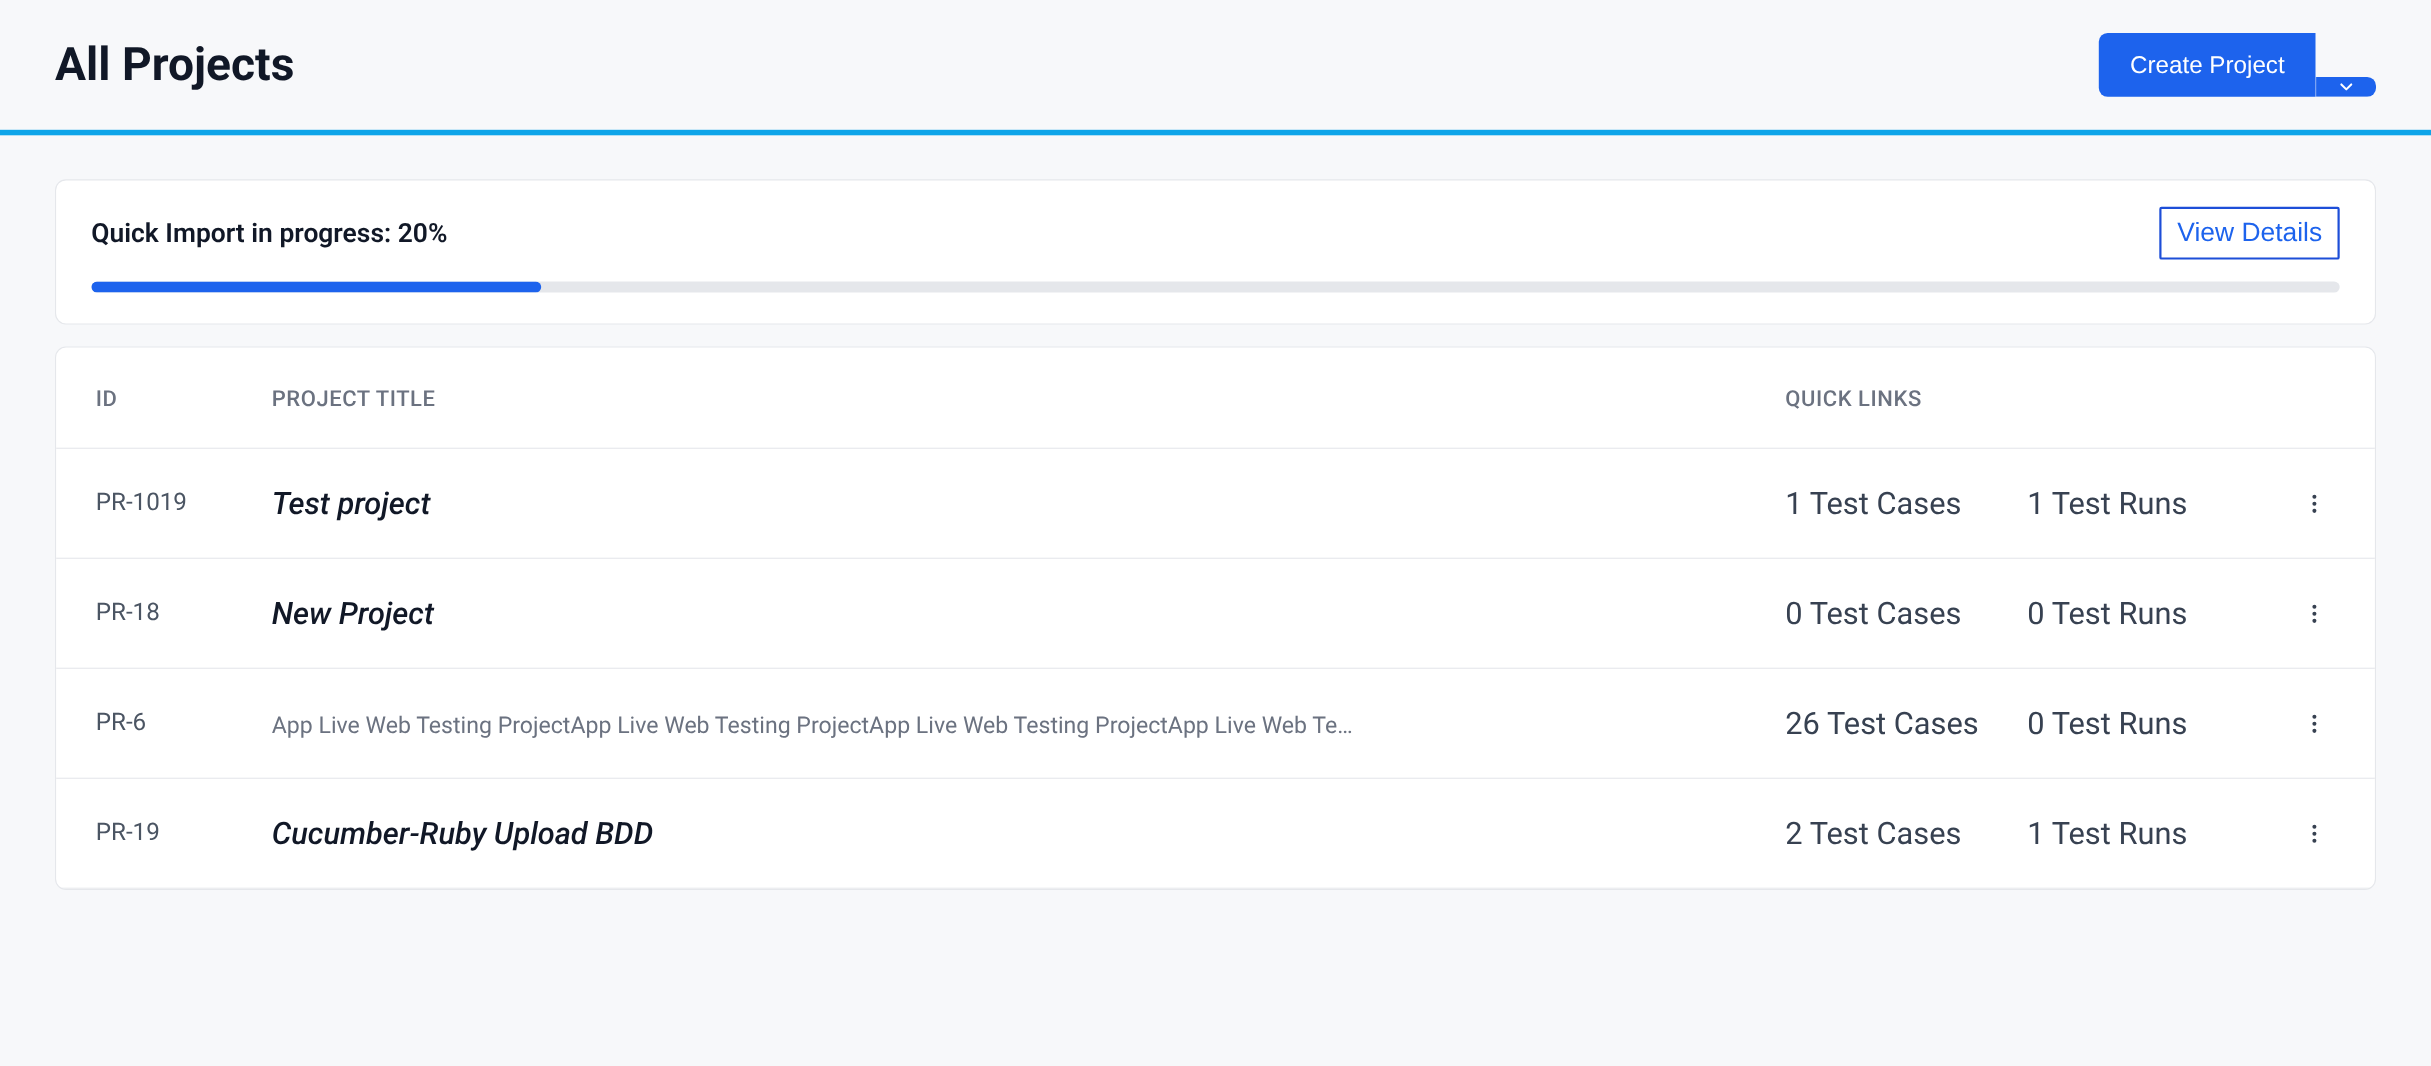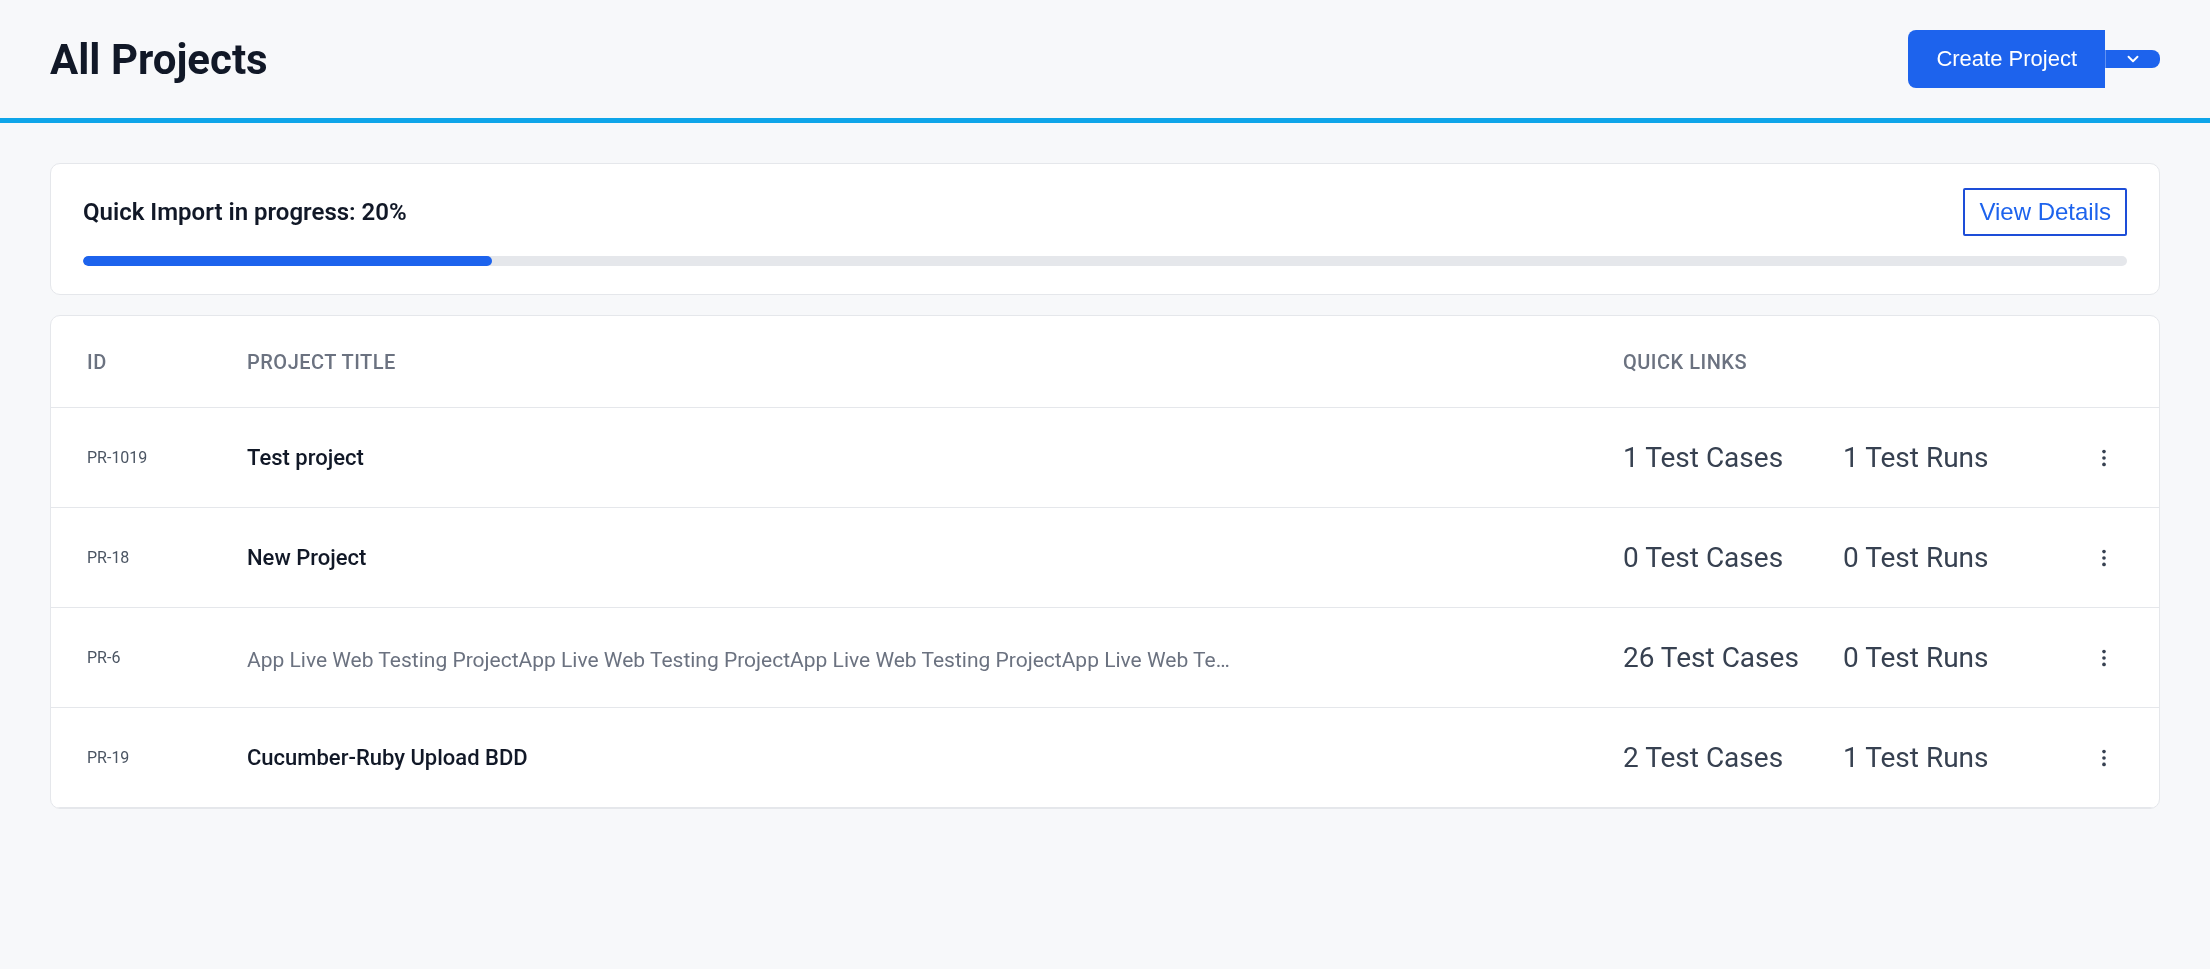--- a/index.html
+++ b/index.html
@@ -20,21 +20,21 @@
       border-bottom: 5px solid #0ea5e9;
       gap: 24px;
     }
     .page-title {
       font-size: 42px;
       font-weight: 700;
       color: #111827;
     }
     .create-button-group {
       display: flex;
-      align-items: center;
+      align-items: flex-end;
     }
     .create-button {
       background: #1d63ed;
       color: white;
       border: none;
       padding: 16px 28px;
       font-size: 22px;
       font-weight: 500;
       border-radius: 8px 0 0 8px;
       cursor: pointer;
@@ -123,27 +123,28 @@
     .col-header {
       font-size: 20px;
       font-weight: 500;
       color: #6b7280;
       letter-spacing: 0.5px;
     }
     .col-header.quick-links {
       grid-column: 3 / 5;
     }
     .cell-id {
-      font-size: 16px;
+      font-size: 22px;
       color: #4b5563;
     }
     .cell-title {
-      font-size: 22px;
+      font-size: 28px;
       font-weight: 500;
       color: #111827;
+      font-style: italic;
     }
     .cell-subtitle {
       font-size: 21px;
       color: #6b7280;
       margin-top: 4px;
       white-space: nowrap;
       overflow: hidden;
       text-overflow: ellipsis;
     }
     .cell-link {

